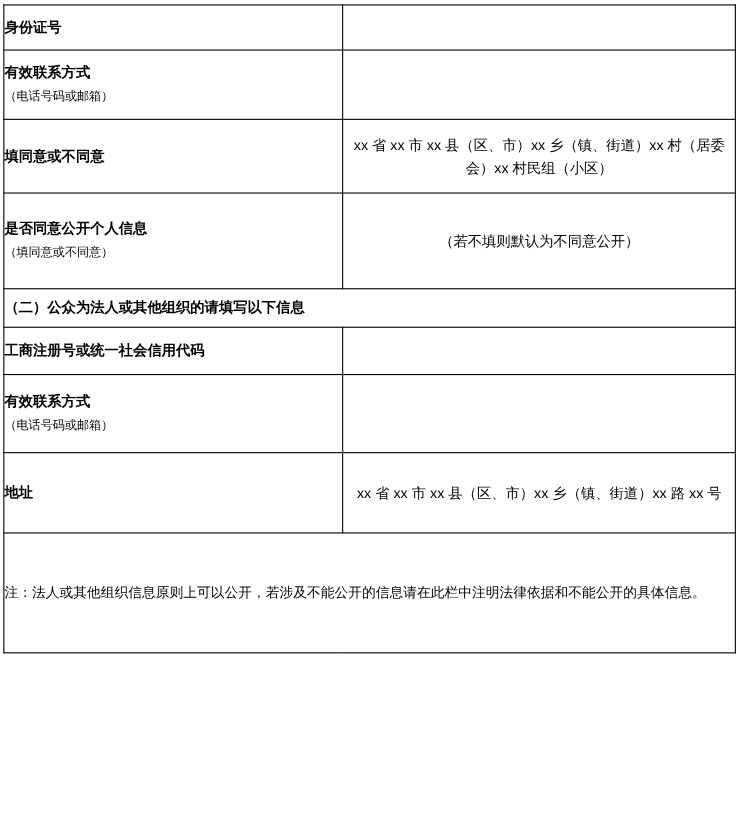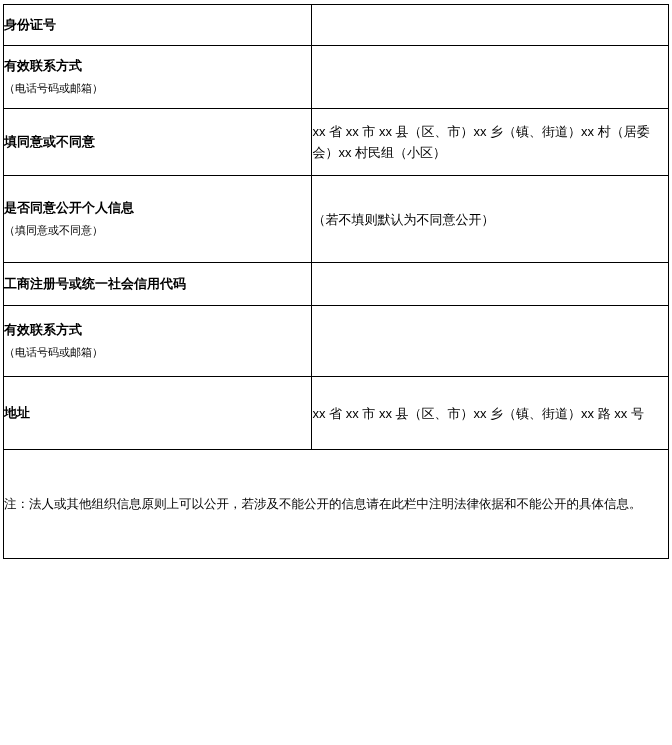--- a/index.html
+++ b/index.html
@@ -41,21 +41,21 @@
   .label-cell .sub {
     font-weight: normal;
     font-size: 11px;
     display: block;
     margin-top: 2px;
   }
   .value-cell {
     font-size: 13px;
     line-height: 21px;
     padding: 8px 10px;
-    text-align: left;
+    text-align: center;
     vertical-align: middle;
   }
   .value-cell.blank {
     padding: 0;
   }
   .section-cell {
     font-size: 13px;
     font-weight: bold;
     padding: 9px 8px;
     text-align: left;
@@ -109,20 +109,23 @@
         <td class="value-cell h-address">xx 省 xx 市 xx 县（区、市）xx 乡（镇、街道）xx 村（居委会）xx 村民组（小区）</td>
       </tr>
       <tr>
         <td class="label-cell h-consent">
           <span>是否同意公开个人信息</span>
           <span class="sub">（填同意或不同意）</span>
         </td>
         <td class="value-cell h-consent">（若不填则默认为不同意公开）</td>
       </tr>
       <tr>
+        <td class="section-cell h-section" colspan="2">（二）公众为法人或其他组织的请填写以下信息</td>
+      </tr>
+      <tr>
         <td class="label-cell h-regcode">
           <span>工商注册号或统一社会信用代码</span>
         </td>
         <td class="value-cell blank h-regcode"></td>
       </tr>
       <tr>
         <td class="label-cell h-contact2">
           <span>有效联系方式</span>
           <span class="sub">（电话号码或邮箱）</span>
         </td>

